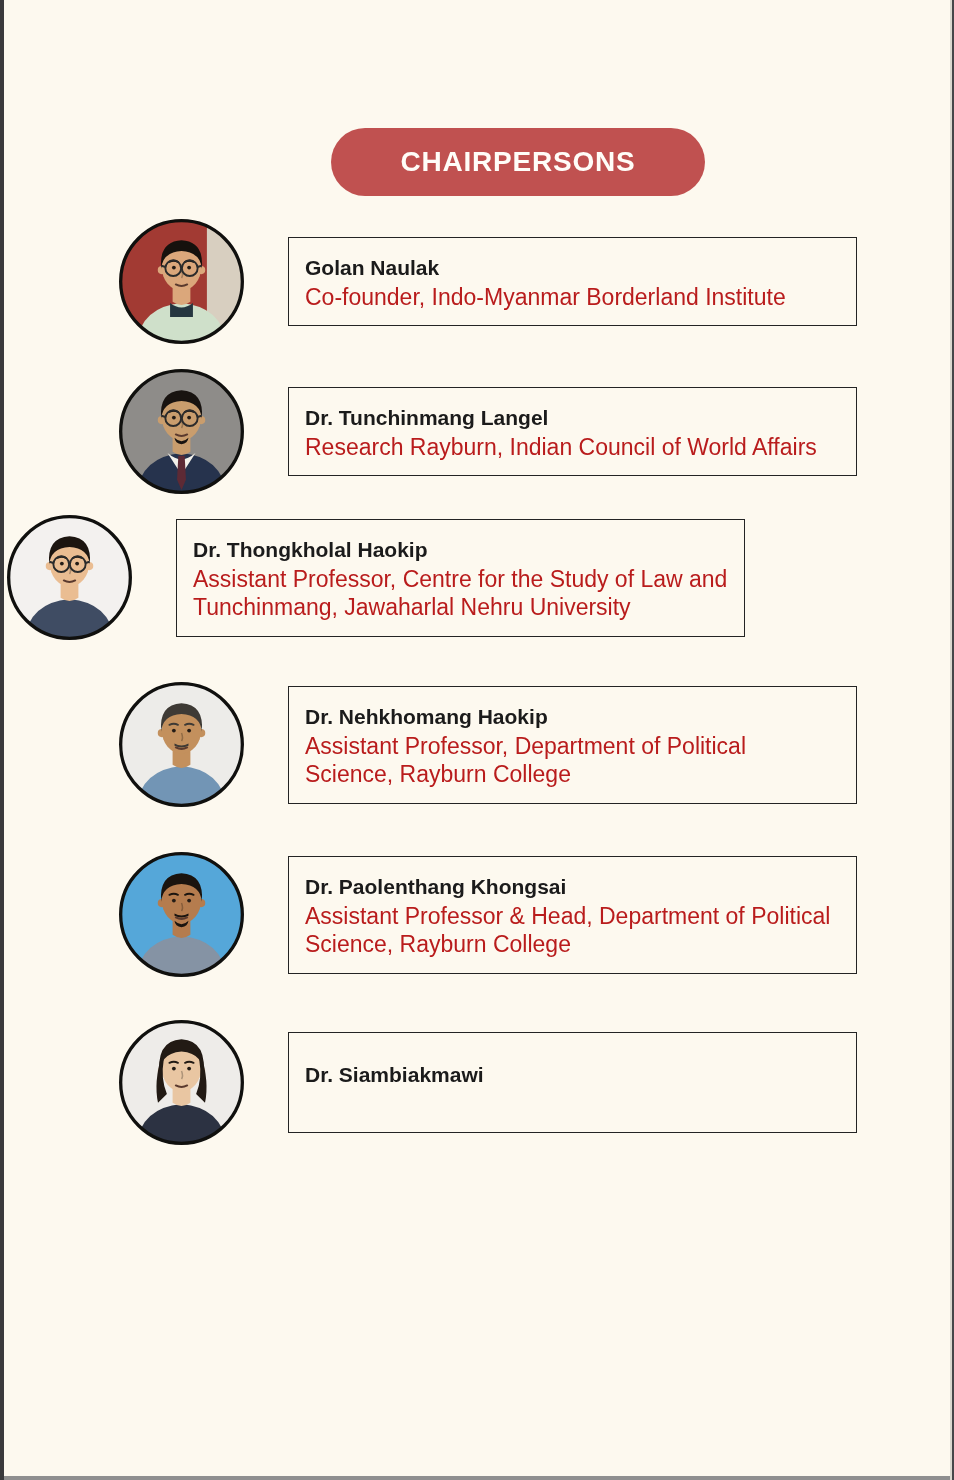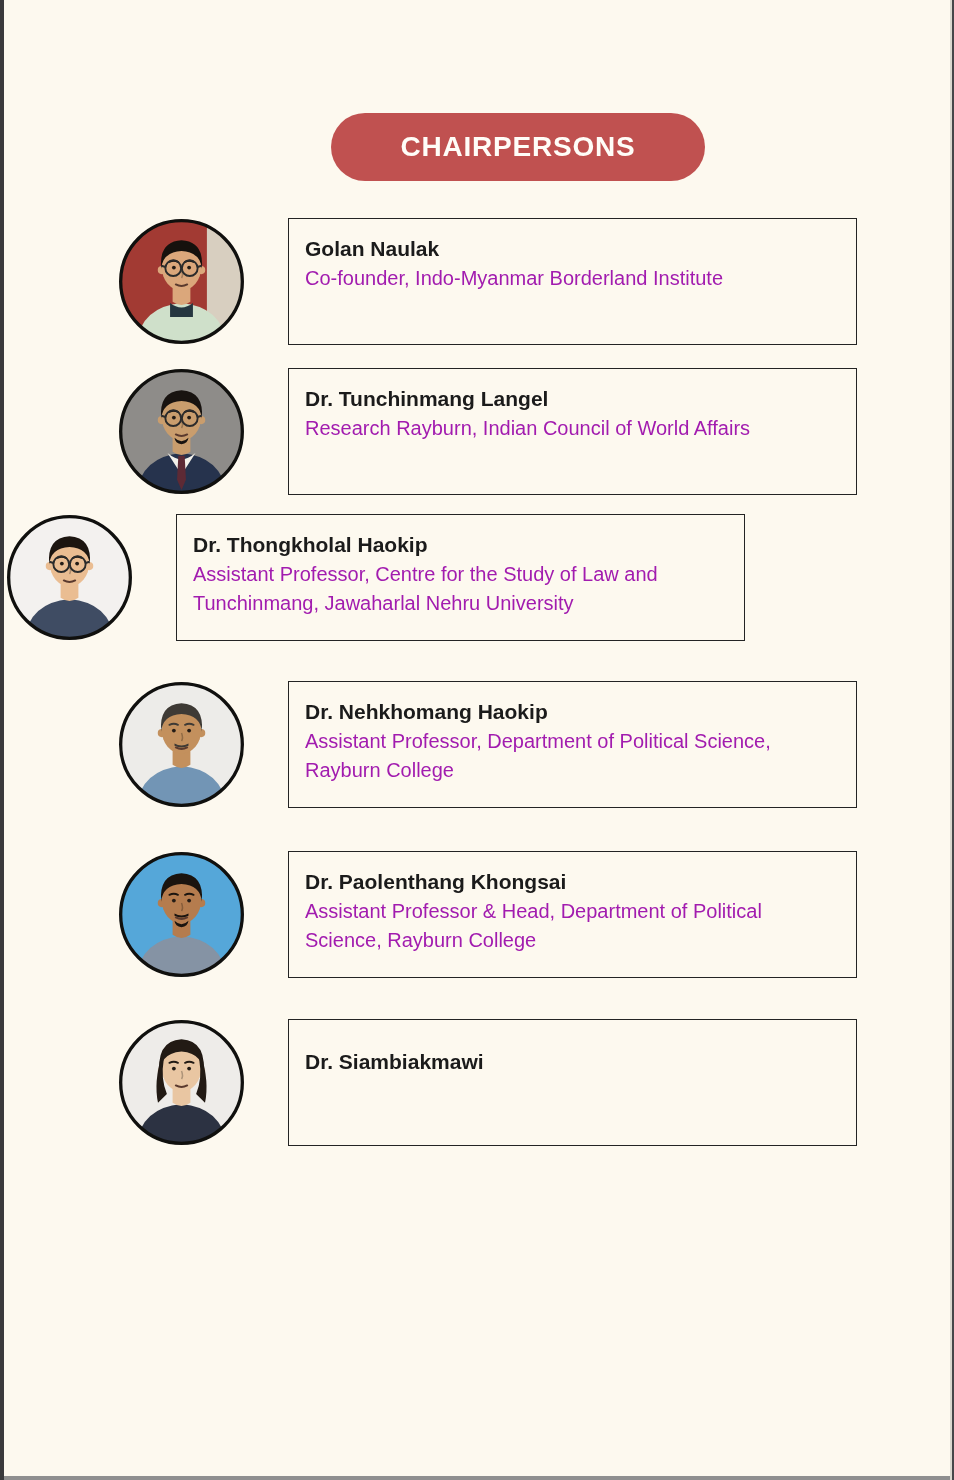--- a/index.html
+++ b/index.html
@@ -9,45 +9,45 @@
     background:#fdf9ef;position:relative;
   }
   .page{position:relative;width:954px;height:1480px;}
   
   .edge-left{position:absolute;left:0;top:0;width:4px;height:1480px;background:#3a3a3c;z-index:5;}
   .edge-right{position:absolute;right:0;top:0;width:2px;height:1480px;background:#47474a;z-index:5;}
   .edge-right-light{position:absolute;right:2px;top:0;width:2px;height:1480px;background:#dbd8cf;z-index:4;}
   .edge-bottom{position:absolute;left:0;bottom:0;width:954px;height:4px;background:#8f8f8f;z-index:3;}
   
   .pill{
-    position:absolute;left:331px;top:113px;width:374px;height:68px;
+    position:absolute;left:331px;top:128px;width:374px;height:68px;
     border-radius:34px;display:flex;align-items:center;justify-content:center;
     background:#c05150;
   }
   .pill-label{
     color:#fffdf8;font-size:28px;font-weight:700;letter-spacing:.8px;
   }
   
   .list{position:absolute;left:0;top:218px;width:954px;}
-  .row{display:flex;padding-left:118px;}
+  .row{display:flex;align-items:center;padding-left:118px;}
   .row:nth-child(1){margin-bottom:23px;}
   .row:nth-child(2){margin-bottom:19px;}
   .row:nth-child(3){margin-bottom:40px;padding-left:6px;}
   .row:nth-child(4){margin-bottom:43px;}
   .row:nth-child(5){margin-bottom:41px;}
   .photo{width:127px;height:127px;flex:none;}
   .photo svg{width:127px;height:127px;display:block;}
   .info{
     margin-left:43px;width:569px;box-sizing:border-box;
     border:1.5px solid #242424;padding:15px 16px 14px 16px;
     background:transparent;
   }
   .row:nth-child(6) .info{padding-top:27px;padding-bottom:42px;}
   .name{font-size:21px;font-weight:700;color:#1b1b1b;line-height:30px;}
-  .role{font-size:20px;font-weight:400;color:#a21caf;line-height:28.5px;}
+  .role{font-size:23px;font-weight:400;color:#b91c1c;line-height:28.5px;}
 </style>
 </head>
 <body style="background: rgb(253, 249, 239);">
 
 <div class="page">
   <div class="edge-left"></div>
   <div class="edge-right-light"></div>
   <div class="edge-right"></div>
   <div class="edge-bottom"></div>
 

